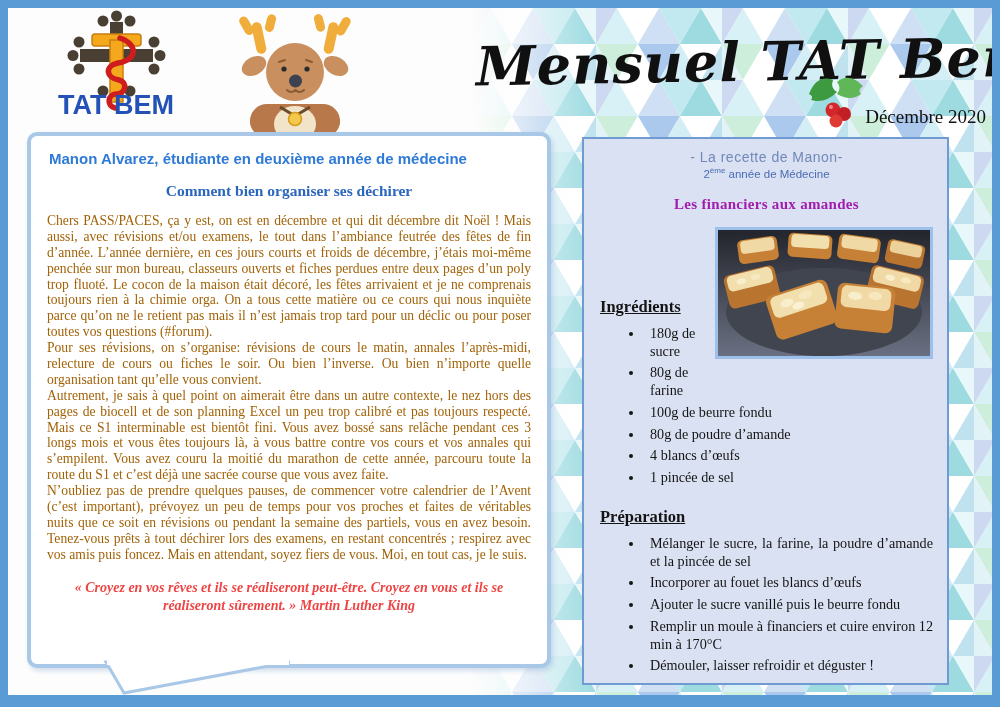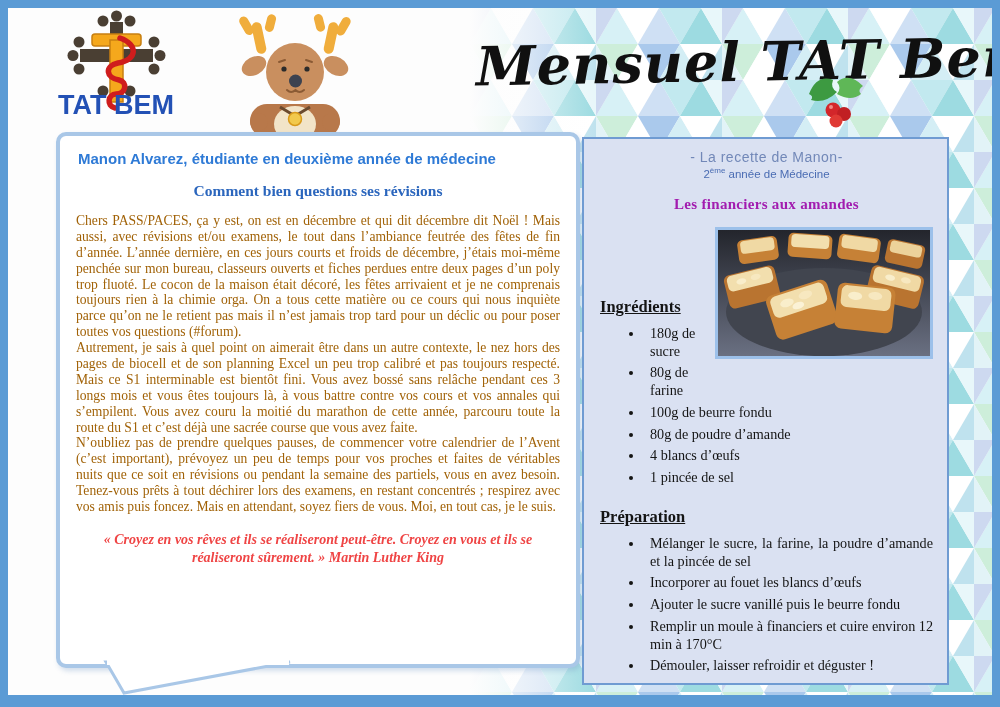--- a/index.html
+++ b/index.html
@@ -26,21 +26,21 @@
     position:absolute;left:468px;top:8px;width:510px;height:96px;z-index:1;
     font-family:"DejaVu Serif", serif;font-style:italic;font-weight:bold;
     font-size:54px;line-height:92px;text-align:center;color:#101010;
     letter-spacing:1px;white-space:nowrap;transform:rotate(-1deg);
   }
   .holly{position:absolute;left:795px;top:62px;width:66px;height:62px;z-index:2;}
   .issue-date{position:absolute;left:838px;top:98px;width:140px;z-index:2;
     font-size:19px;color:#111;text-align:right;}
   
   .bubble{
-    position:absolute;left:48px;top:124px;width:524px;height:536px;z-index:2;
+    position:absolute;left:19px;top:124px;width:524px;height:536px;z-index:2;
     box-sizing:border-box;background:#fff;
     border:4px solid #a9c7e7;border-radius:10px;
     box-shadow:2px 3px 5px rgba(110,150,195,.three);
     box-shadow:2px 3px 5px rgba(110,150,195,.30);
     padding:12px 16px 8px 16px;
   }
   .bubble-tail{position:absolute;left:86px;top:650px;width:212px;height:38px;z-index:3;}
   .author-line{font-family:"Liberation Sans", sans-serif;font-weight:bold;
     font-size:15px;color:#2e7ad6;margin:2px 0 0 2px;}
   .article-title{font-weight:bold;font-size:15.5px;color:#2b66bd;
@@ -167,26 +167,28 @@
     <svg viewBox="0 0 66 62" xmlns="http://www.w3.org/2000/svg">
       <path d="M6 24 Q14 4 30 10 Q27 18 34 22 Q22 34 8 30 Q11 26 6 24 Z" fill="#3d9a41"></path>
       <path d="M60 16 Q46 2 34 12 Q39 18 34 24 Q48 32 58 24 Q54 20 60 16 Z" fill="#5fb757"></path>
       <circle cx="30" cy="40" r="7.5" fill="#d3262a"></circle>
       <circle cx="41" cy="44" r="7" fill="#c11f23"></circle>
       <circle cx="33" cy="51" r="6.5" fill="#e03a34"></circle>
       <circle cx="28" cy="37" r="2" fill="#f08a86"></circle>
     </svg>
   </div>
 
+  <div class="issue-date">Décembre 2020</div>
 
   <div class="bubble">
     <div class="author-line">Manon Alvarez, étudiante en deuxième année de médecine</div>
-    <div class="article-title">Comment bien questions ses révisions</div>
+    <div class="article-title">Comment bien organiser ses déchirer</div>
     <div class="article-body">
       <p>Chers PASS/PACES, ça y est, on est en décembre et qui dit décembre dit Noël ! Mais aussi, avec révisions et/ou examens, le tout dans l’ambiance feutrée des fêtes de fin d’année. L’année dernière, en ces jours courts et froids de décembre, j’étais moi-même penchée sur mon bureau, classeurs ouverts et fiches perdues entre deux pages d’un poly trop fluoté. Le cocon de la maison était décoré, les fêtes arrivaient et je ne comprenais toujours rien à la chimie orga. On a tous cette matière ou ce cours qui nous inquiète parce qu’on ne le retient pas mais il n’est jamais trop tard pour un déclic ou pour poser toutes vos questions (#forum).</p>
+      <p>Pour ses révisions, on s’organise: révisions de cours le matin, annales l’après-midi, relecture de cours ou fiches le soir. Ou bien l’inverse. Ou bien n’importe quelle organisation tant qu’elle vous convient.</p>
       <p>Autrement, je sais à quel point on aimerait être dans un autre contexte, le nez hors des pages de biocell et de son planning Excel un peu trop calibré et pas toujours respecté. Mais ce S1 interminable est bientôt fini. Vous avez bossé sans relâche pendant ces 3 longs mois et vous êtes toujours là, à vous battre contre vos cours et vos annales qui s’empilent. Vous avez couru la moitié du marathon de cette année, parcouru toute la route du S1 et c’est déjà une sacrée course que vous avez faite.</p>
       <p>N’oubliez pas de prendre quelques pauses, de commencer votre calendrier de l’Avent (c’est important), prévoyez un peu de temps pour vos proches et faites de véritables nuits que ce soit en révisions ou pendant la semaine des partiels, vous en avez besoin. Tenez-vous prêts à tout déchirer lors des examens, en restant concentrés ; respirez avec vos amis puis foncez. Mais en attendant, soyez fiers de vous. Moi, en tout cas, je le suis.</p>
     </div>
     <div class="article-quote">« Croyez en vos rêves et ils se réaliseront peut-être. Croyez en vous et ils se réaliseront sûrement. » Martin Luther King</div>
   </div>
   <div class="bubble-tail">
     <svg viewBox="0 0 212 38" xmlns="http://www.w3.org/2000/svg">
       <polygon points="12,4 196,4 30,35" fill="#ffffff" stroke="#a9c7e7" stroke-width="3"></polygon>
       <rect x="13" y="0" width="182" height="7" fill="#ffffff"></rect>
     </svg>

